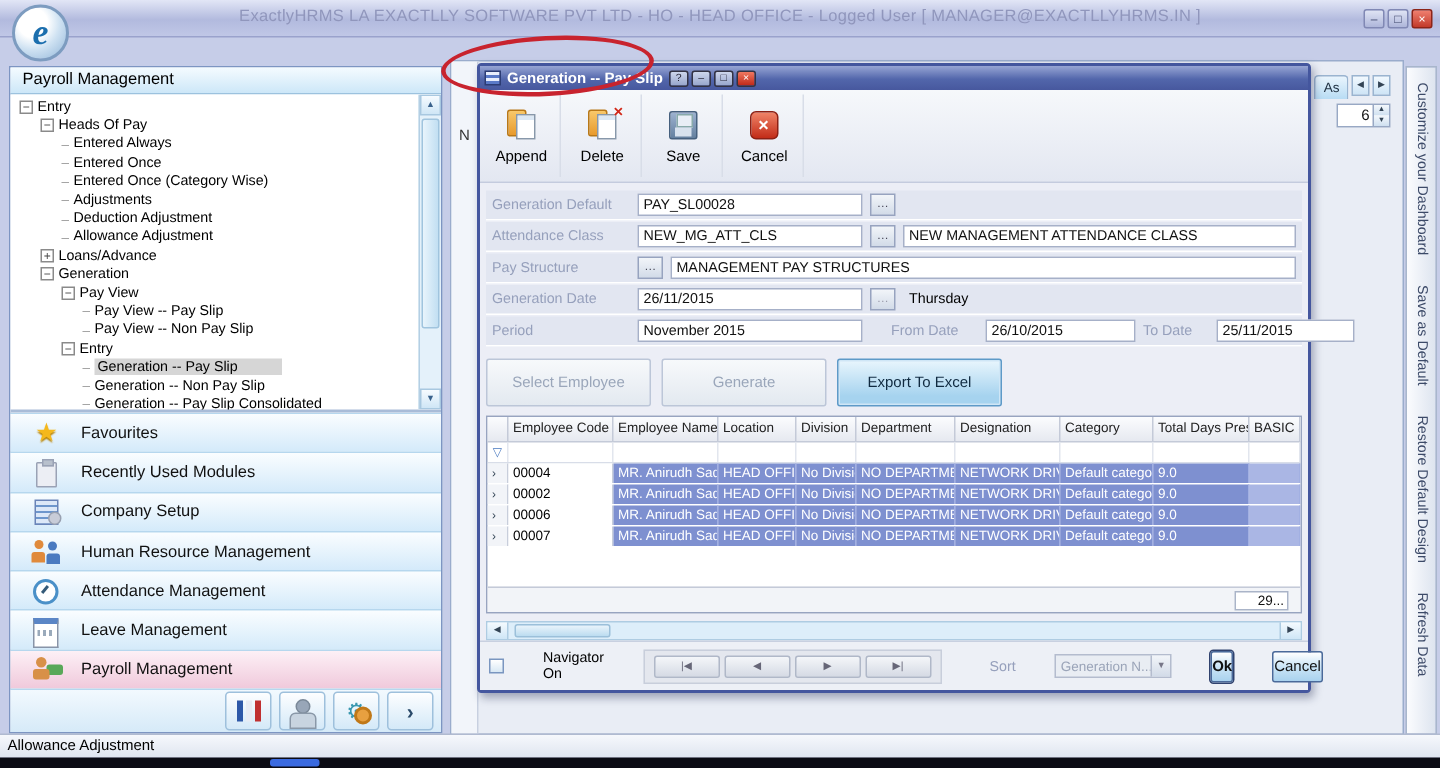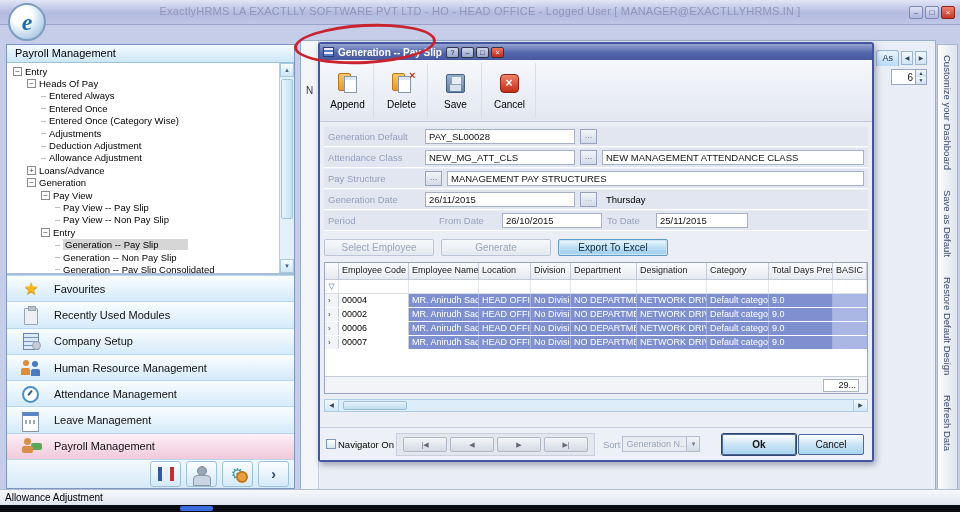--- a/index.html
+++ b/index.html
@@ -67,21 +67,21 @@
   .fi-user::before{content:"";position:absolute;left:10px;top:4px;width:8px;height:8px;border-radius:50%;background:#98a6b8;border:1px solid #7a8898}
   .fi-user::after{content:"";position:absolute;left:6px;top:13px;width:16px;height:9px;border-radius:4px 4px 0 0;background:#c8d4e0;border:1px solid #8a98a8}
   .fi-gear{color:#3a98b0;font-size:15px}
   .fi-gear::after{content:"";position:absolute;right:4px;bottom:3px;width:8px;height:8px;border-radius:50%;background:#e8a040;border:2px solid #c07818}
   .fi-chev{color:#2a4a6a;font-size:14px;font-weight:bold}
 
   
   .workspace{position:absolute;left:300px;top:40px;width:636px;height:450px;background:#e9edf5;border:1px solid #9aaccc}
   .bg-leftstrip{position:absolute;left:0;top:0;bottom:0;width:18px;background:#f2f5fa;border-right:1px solid #c8d0e0;
     font-size:10px;color:#333;padding:44px 0 0 5px}
-  .bg-tabs{position:absolute;right:8px;top:9px;display:flex;gap:2px;align-items:center}
+  .bg-tabs{position:absolute;right:8px;top:9px;display:flex;gap:2px;align-items:flex-start}
   .bgtab{height:16px;border:1px solid #9ab4d0;border-bottom:none;border-radius:3px 3px 0 0;
     background:linear-gradient(#f2f9fe,#cde4f6);font-size:9px;padding:2px 5px 0;color:#234}
   .bgtab.lit{background:linear-gradient(#eaf5fd,#b8dcf4)}
   .bgarrow{width:12px;height:14px;border:1px solid #9ab4d0;background:linear-gradient(#f2f9fe,#cde4f6);
     font-size:6px;text-align:center;line-height:13px;color:#345}
   .bg-spinner{position:absolute;right:8px;top:28px;width:36px;height:16px;background:#fff;border:1px solid #98a8c4;
     display:flex;align-items:center}
   .bg-spinner .num{flex:1;text-align:right;font-size:10px;padding-right:2px}
   .spincol{width:11px;height:14px;display:flex;flex-direction:column;border-left:1px solid #98a8c4}
   .spincol span{flex:1;font-size:5px;line-height:6px;text-align:center;color:#345;background:linear-gradient(#f4f8fc,#cfe0f0)}
@@ -130,21 +130,21 @@
     font-size:8px;line-height:12px;text-align:center;color:#445;cursor:pointer}
   .fellipsis.dim{color:#99a}
   .fdesc{flex:1;height:15px;background:#fff;border:1px solid #a6b0c8;font-size:9.5px;padding:0 3px;display:flex;align-items:center;white-space:nowrap;overflow:hidden}
   .fday{font-size:9.5px;color:#000;margin-left:4px}
   .flabel.sm{width:58px;margin-left:14px}
   .flabel.sm2{width:44px;margin-left:0}
   .finput.mid{width:100px}
   .finput.end{width:92px}
 
   .dlg-actions{display:flex;gap:7px;padding:6px 4px 4px}
-  .abtn{width:110px;height:17px;border:1px solid #bcc6d8;border-radius:2px;font-size:10px;color:#9aa6ba;
+  .abtn{width:110px;height:32px;border:1px solid #bcc6d8;border-radius:2px;font-size:10px;color:#9aa6ba;
     background:linear-gradient(#f7f9fb,#e3e9f0);display:flex;align-items:center;justify-content:center}
   .abtn.primary{background:linear-gradient(#e9f6fd,#a6d3ef 80%);border:1px solid #5e9ac8;color:#102a40;
     box-shadow:0 0 0 1px #cfe6f6 inset;cursor:pointer}
 
   .dlg-grid{margin:2px 4px 0;border:1px solid #98a4c0;background:#fff;height:132px;display:flex;flex-direction:column;overflow:hidden}
   .ghead{display:flex;height:17px;flex:none;background:linear-gradient(#fbfcfe,#e6e9f0);border-bottom:1px solid #c4cad8}
   .gh{font-size:9px;color:#222;padding:2px 3px 0;border-right:1px solid #c4cad8;white-space:nowrap;overflow:hidden}
   .gfilter{display:flex;height:14px;flex:none;border-bottom:1px solid #d8dde8}
   .gf{border-right:1px solid #e2e6ee;height:100%}
   .funnel{color:#4a7ac0;font-size:8px;text-align:center;line-height:13px}
@@ -163,21 +163,21 @@
   .sumbox{width:36px;height:13px;background:#fff;border:1px solid #aab4c8;font-size:9px;text-align:right;padding:0 2px}
 
   .hscroll{height:13px;margin:5px 4px 0;background:#ddeefa;border:1px solid #aecce2;display:flex;align-items:stretch}
   .hs-arrow{width:14px;flex:none;background:linear-gradient(#f4fafe,#cfe6f6);border-right:1px solid #aecce2;
     font-size:6px;text-align:center;line-height:11px;color:#345}
   .hs-arrow.right{border-left:1px solid #aecce2;border-right:none}
   .hs-track{flex:1;position:relative}
   .hs-thumb{position:absolute;left:4px;top:1px;width:64px;height:9px;background:linear-gradient(#eaf4fb,#bcdcf0);border:1px solid #9cc0da;border-radius:2px}
 
   .dlg-footer{margin-top:auto;height:33px;flex:none;background:#edf0f6;border-top:1px solid #c8d0e0;
-    display:flex;align-items:center;padding:0 6px;gap:2px}
+    display:flex;align-items:center;padding:0 6px;gap:26px}
   .chk{width:10px;height:10px;background:linear-gradient(#fff,#d8e8f4);border:1px solid #7a96c0;flex:none}
   .navlabel{font-size:9.5px;color:#000}
   .navgrp{display:flex;gap:3px;background:#e4e7ee;border:1px solid #c8cedb;padding:3px 6px}
   .nbtn{width:44px;height:15px;background:linear-gradient(#f4f6f9,#d5dae4);border:1px solid #b0b8c8;border-radius:2px;
     font-size:7px;color:#667;text-align:center;line-height:13px}
   .sortlbl{font-size:9.5px;color:#96a0bc;margin-left:6px}
   .sortsel{width:78px;height:16px;background:#e9edf3;border:1px solid #b4bcce;display:flex;align-items:center}
   .sortsel .val{flex:1;font-size:9px;color:#9aa4b8;padding-left:3px;white-space:nowrap;overflow:hidden}
   .sortdd{width:13px;height:100%;border-left:1px solid #b4bcce;background:linear-gradient(#f2f5f9,#d2dbe8);
     font-size:6px;text-align:center;line-height:14px;color:#778}
@@ -411,20 +411,21 @@
       <span class="fdesc">MANAGEMENT PAY STRUCTURES</span>
     </div>
     <div class="frow">
       <span class="flabel">Generation Date</span>
       <span class="finput">26/11/2015</span>
       <span class="fellipsis dim">…</span>
       <span class="fday">Thursday</span>
     </div>
     <div class="frow">
       <span class="flabel">Period</span>
+      <span class="finput">November 2015</span>
       <span class="flabel sm">From Date</span>
       <span class="finput mid">26/10/2015</span>
       <span class="flabel sm2">To Date</span>
       <span class="finput end">25/11/2015</span>
     </div>
   </div>
 
   <div class="dlg-actions">
     <div class="abtn">Select Employee</div>
     <div class="abtn">Generate</div>

